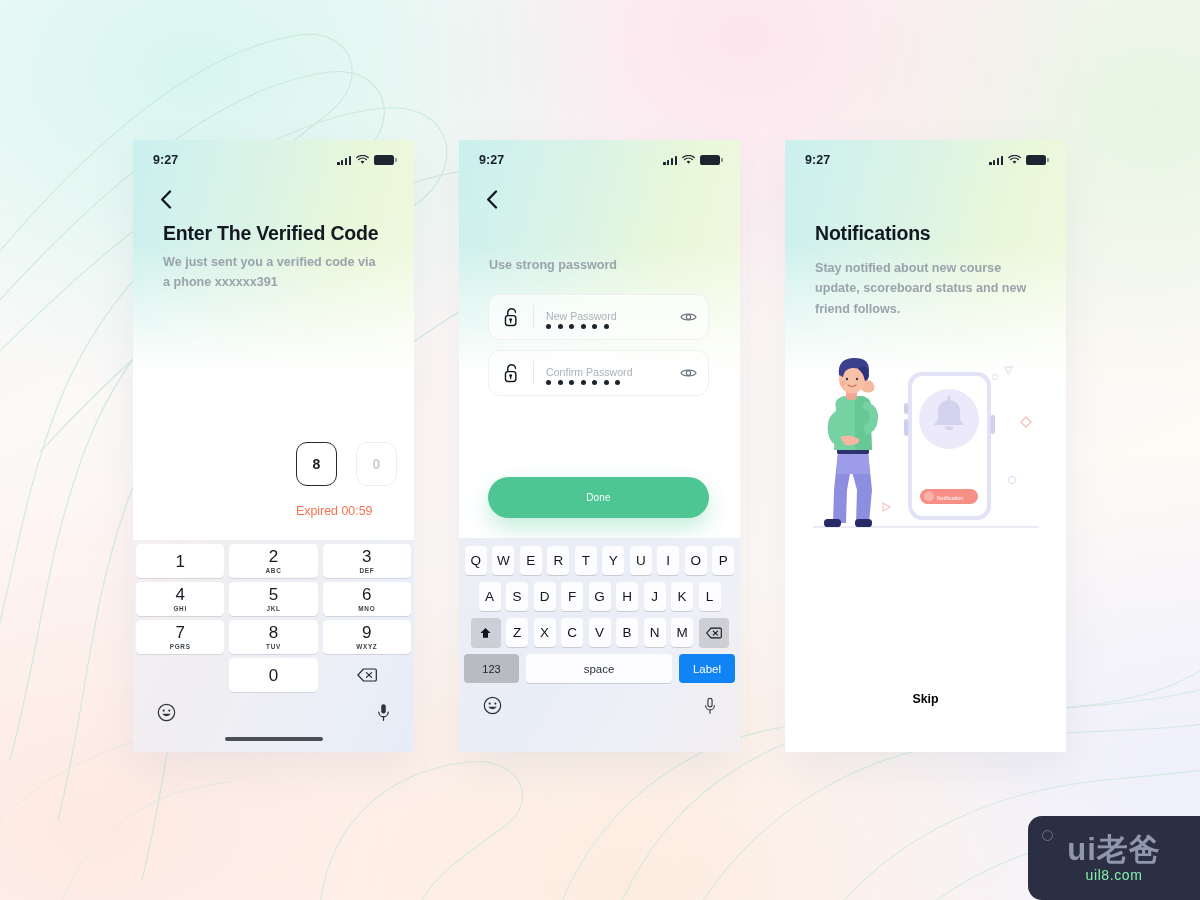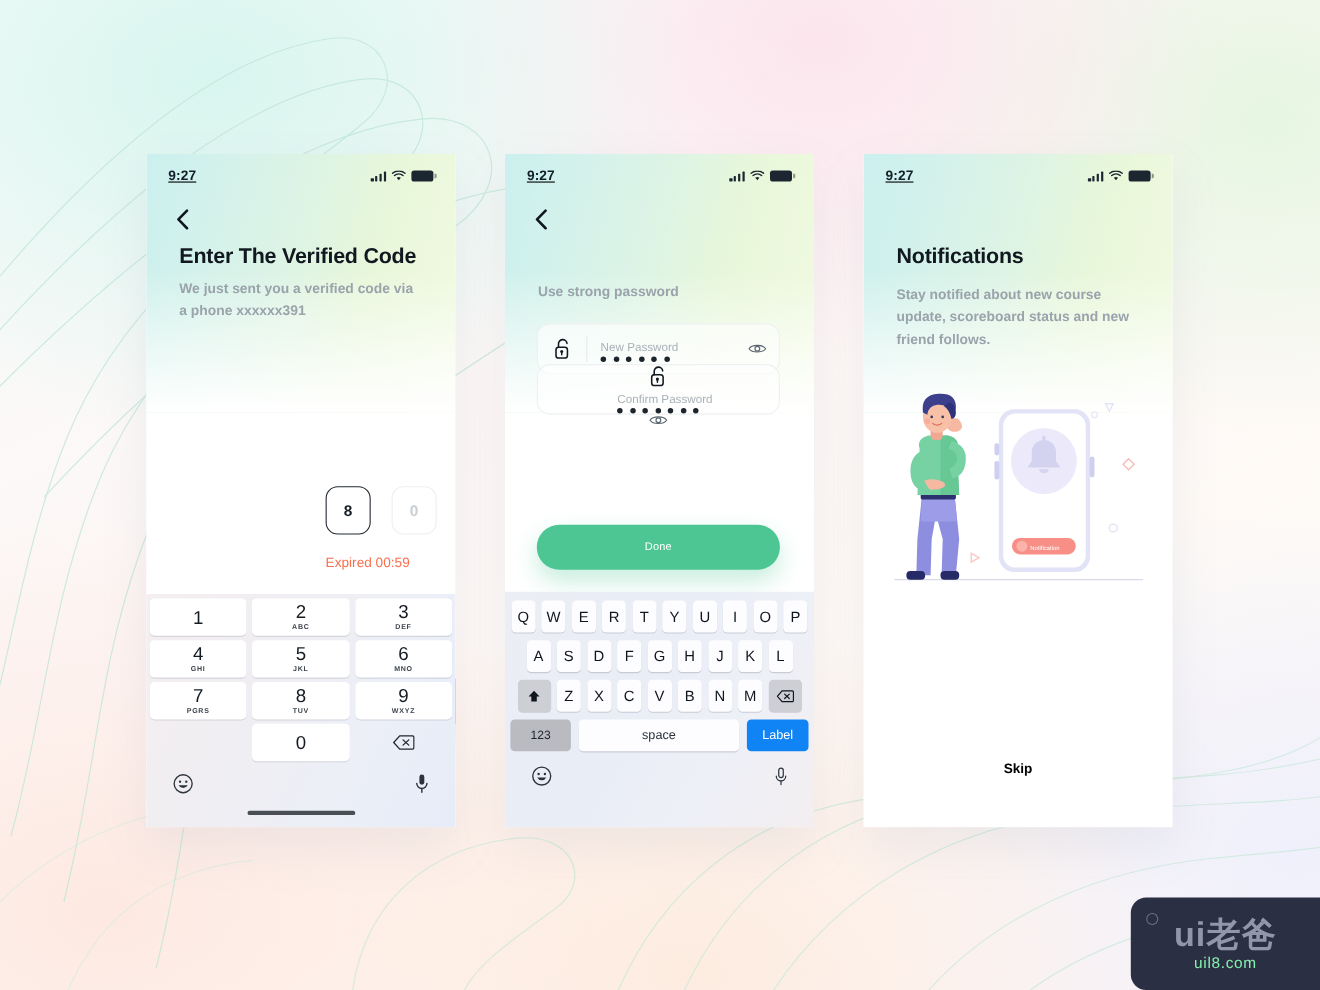--- a/index.html
+++ b/index.html
@@ -44,21 +44,21 @@
   .screen-top-grad::after {
     content: ""; position: absolute; inset: 0;
     background: linear-gradient(to bottom, rgba(255,255,255,0) 45%, #ffffff 100%);
   }
   .phone-inner { position: relative; width: 100%; height: 100%; }
 
   
   .statusbar {
     position: absolute; top: 13px; left: 0; width: 100%;
     display: flex; align-items: center; justify-content: space-between;
-    padding: 0 20px; z-index: 6; text-decoration: underline;
+    padding: 0 20px; z-index: 6;
   }
   .status-time { font-size: 12.5px; font-weight: 700; color: #13202b; letter-spacing: .1px; }
   .status-icons { display: flex; align-items: center; gap: 5px; }
   .sig { display: flex; align-items: flex-end; gap: 1.4px; height: 10px; }
   .sig i { display: block; width: 2.4px; background: #1b2630; border-radius: .6px; }
   .sig i:nth-child(1) { height: 3.5px; }
   .sig i:nth-child(2) { height: 5.5px; }
   .sig i:nth-child(3) { height: 7.5px; }
   .sig i:nth-child(4) { height: 9.5px; }
   .batt {
@@ -116,21 +116,21 @@
     font-size: 12.4px; color: #000000; cursor: pointer; z-index: 5; font-weight: bold;
   }
 
   
   .pw-field {
     position: absolute; left: 29px; width: 221px; height: 46px;
     background: rgba(255,255,255,0.58); border: 1.2px solid #eef0f2; border-radius: 12px;
     display: flex; align-items: center; z-index: 5;
   }
   #pw-new { top: 154px; }
-  #pw-confirm { top: 191px; flex-direction: column; }
+  #pw-confirm { top: 210px; }
   .pw-lock { width: 44px; display: flex; align-items: center; justify-content: center; }
   .pw-div { width: 1px; height: 24px; background: #e6e9ec; }
   .pw-body { flex: 1; padding-left: 12px; position: relative; }
   .pw-label { font-size: 10.6px; color: #aab2b9; line-height: 1; margin-bottom: 5px; }
   .pw-dots { display: flex; gap: 6.5px; align-items: center; }
   .pw-dots i { width: 5px; height: 5px; border-radius: 50%; background: #1c242c; display: block; }
   .pw-eye { width: 40px; display: flex; align-items: center; justify-content: center; cursor: pointer; }
 
   
   .keypad {

